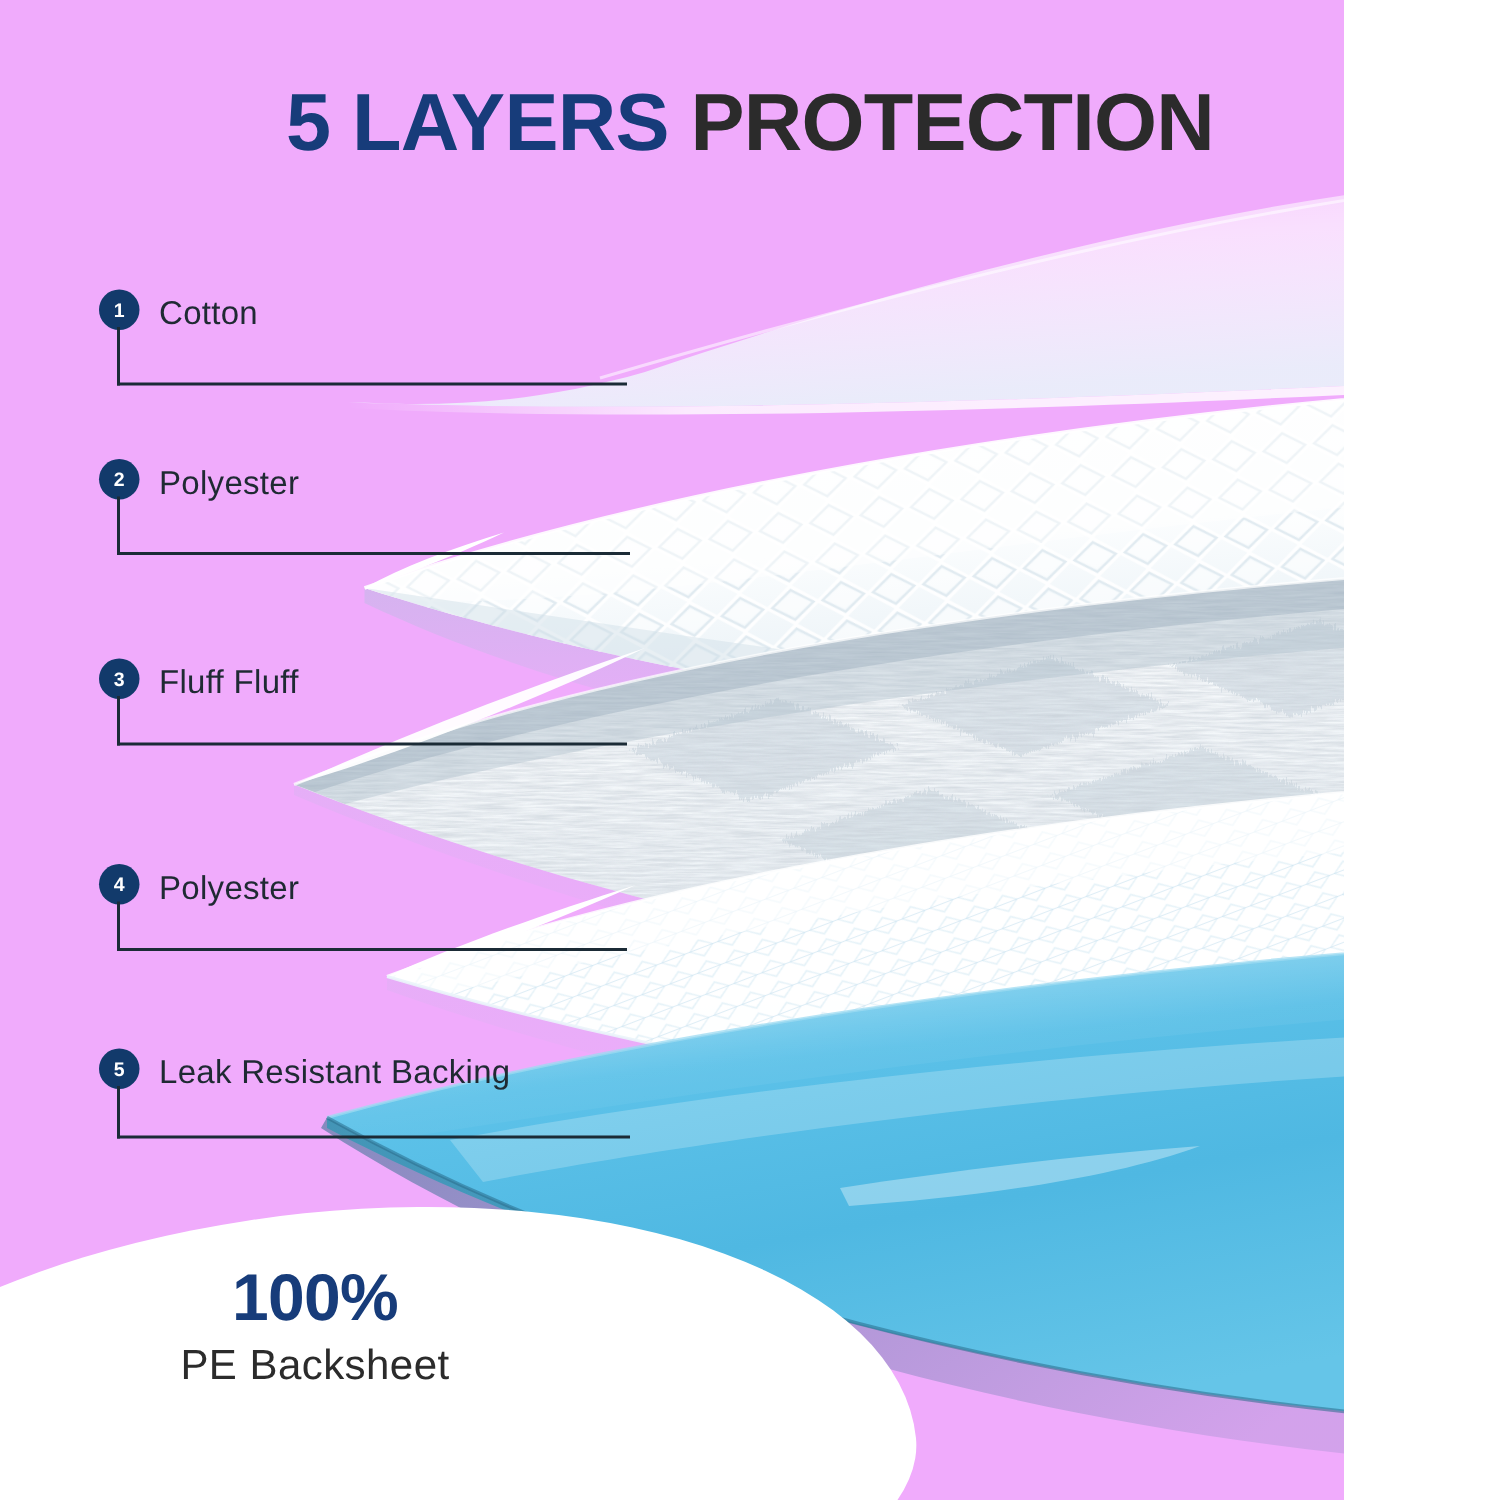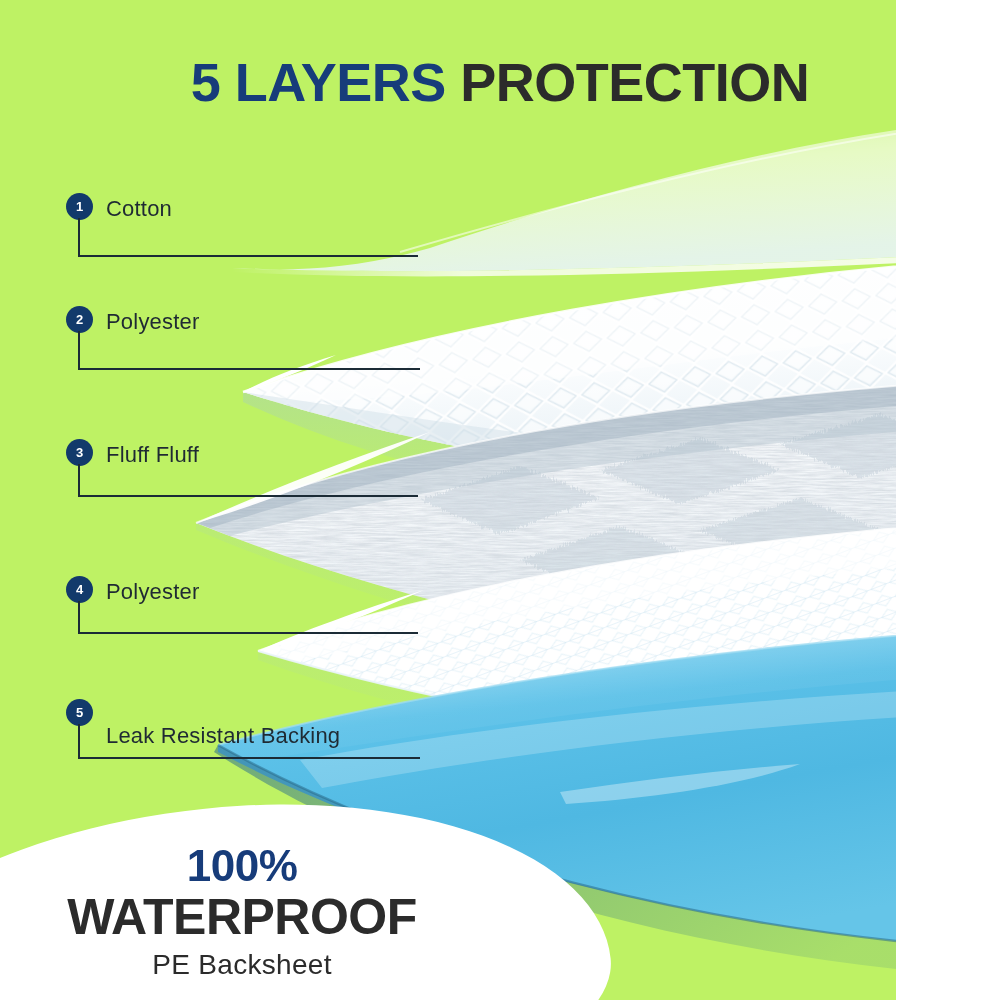--- a/index.html
+++ b/index.html
@@ -10,21 +10,21 @@
   body {
     width: 1000px;
     height: 1000px;
     overflow: hidden;
     font-family: "Liberation Sans", sans-serif;
   }
   #canvas {
     position: relative;
     width: 896px;
     height: 1000px;
-    background: #bef264;
+    background: #f0abfc;
     overflow: hidden;
   }
 
   
   .title {
     position: absolute;
     top: 55px;
     left: 0;
     width: 1000px;
     text-align: center;
@@ -98,21 +98,20 @@
     border-radius: 50% 50% 50% 50% / 55% 58% 42% 45%;
     transform: rotate(-6deg);
   }
   .bottom-text {
     position: absolute;
     left: 0px;
     top: 843px;
     width: 420px;
     text-align: center;
     line-height: 1;
-    padding-left: 32px;
   }
   .bt-100 {
     color: #173c7a;
     font-size: 44px;
     font-weight: 800;
     letter-spacing: -0.5px;
     line-height: 1.05;
   }
   .bt-water {
     color: #2b2b2b;
@@ -336,25 +335,24 @@
 
   <div class="callout">
     <div class="badge" style="left:66px; top:576px;">4</div>
     <div class="callout-label" style="left:106px; top:581px;">Polyester</div>
     <div class="leader-v" style="left:78px; top:601px; height:33px;"></div>
     <div class="leader-h" style="left:78px; top:632px; width:340px;"></div>
   </div>
 
   <div class="callout">
     <div class="badge" style="left:66px; top:699px;">5</div>
-    <div class="callout-label" style="left:106px; top:725px;">Leak Resistant Backing</div>
+    <div class="callout-label" style="left:106px; top:704px;">Leak Resistant Backing</div>
     <div class="leader-v" style="left:78px; top:724px; height:35px;"></div>
     <div class="leader-h" style="left:78px; top:757px; width:342px;"></div>
   </div>
 
   <div class="bottom-blob"></div>
   <div class="bottom-text">
     <div class="bt-100">100%</div>
-    <div class="bt-water">WATERPROOF</div>
     <div class="bt-pe">PE Backsheet</div>
   </div>
 
 </div>
 
 </body></html>

